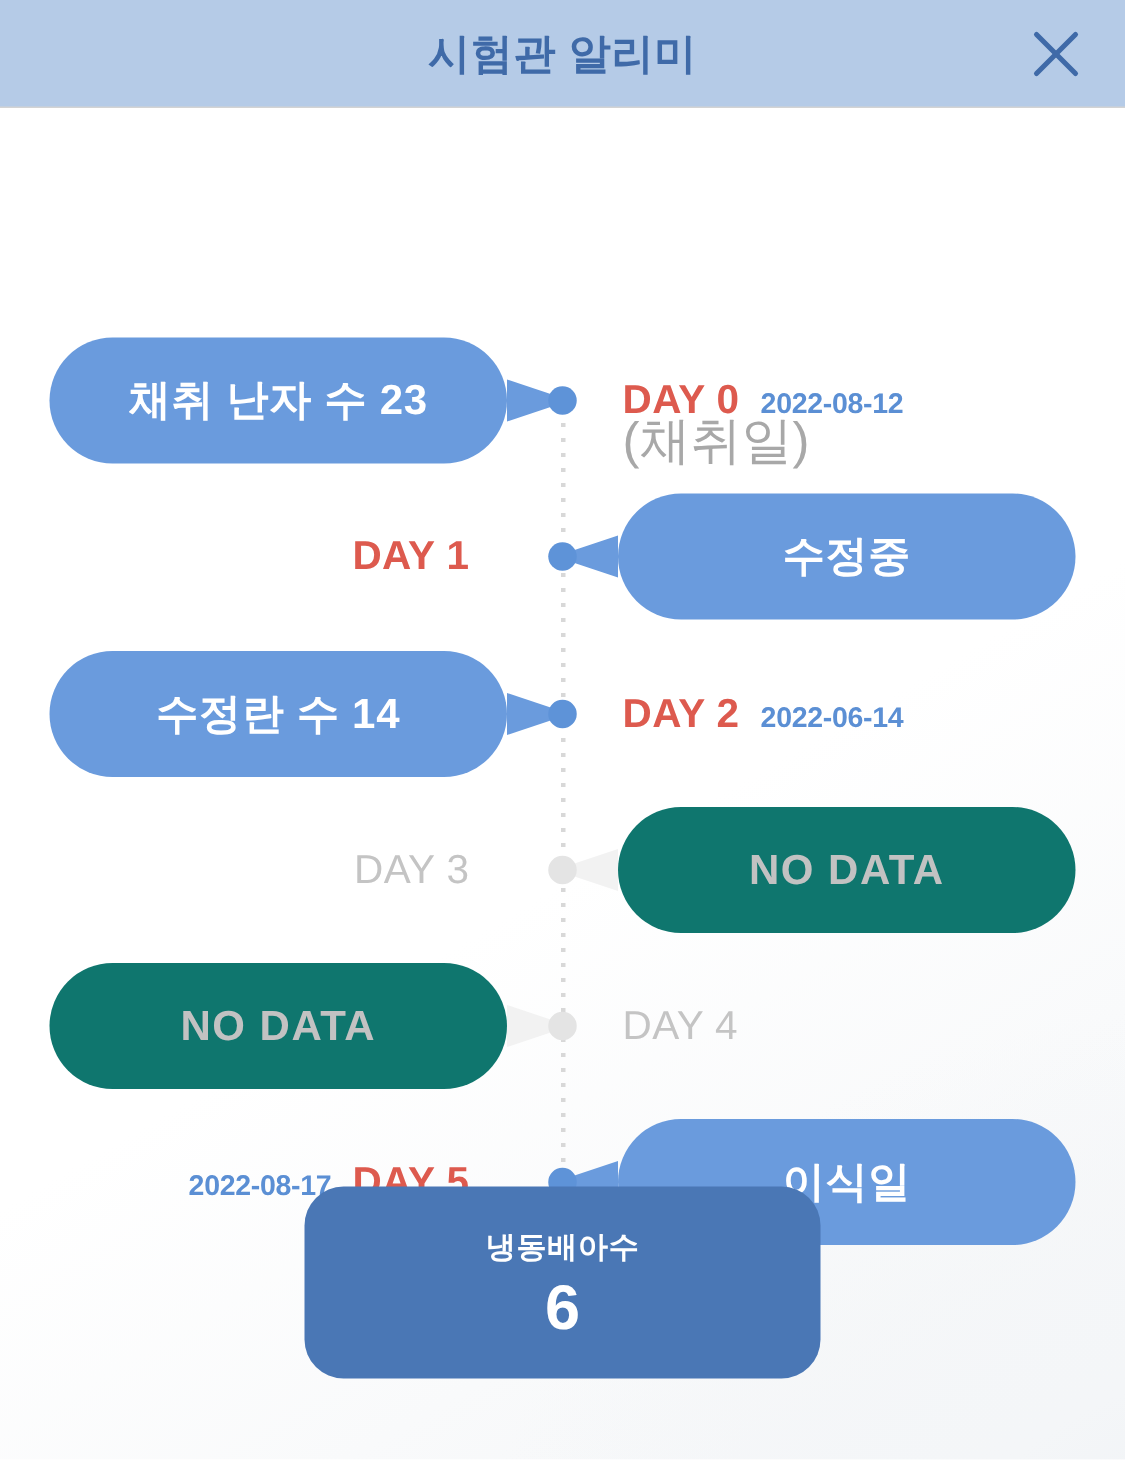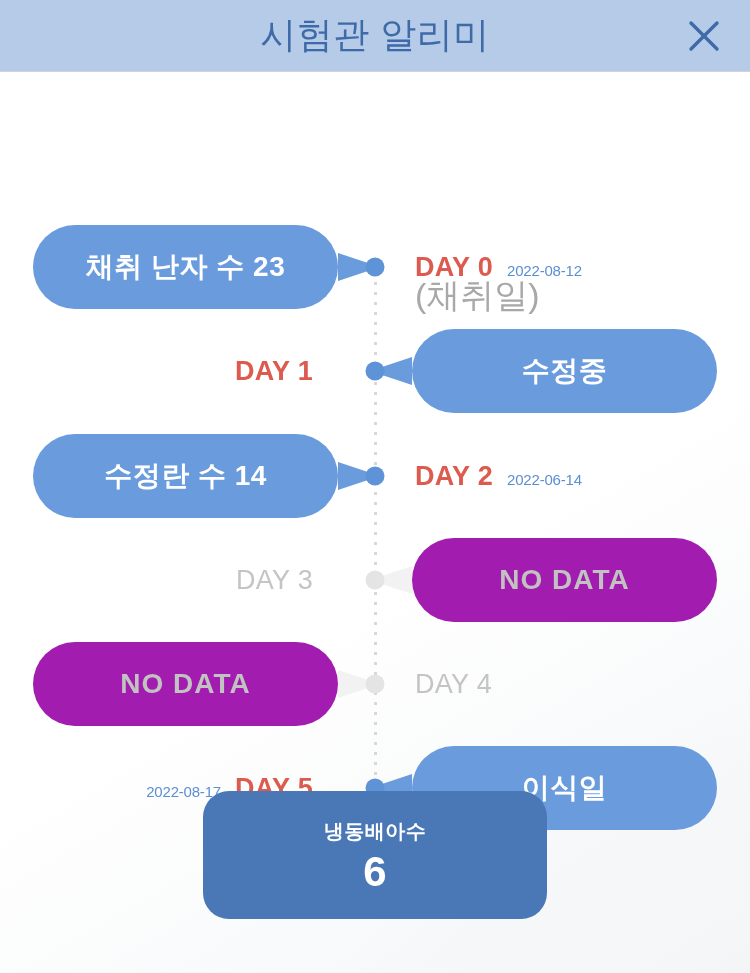--- a/index.html
+++ b/index.html
@@ -32,22 +32,22 @@
     position: relative;
     z-index: 3;
     height: 72px;
     background: #b5cbe7;
     border-bottom: 1px solid #d3d3d3;
     display: flex;
     align-items: center;
     justify-content: center;
   }
   .header-title {
-    font-size: 36px;
-    font-weight: normal;
+    font-size: 28px;
+    font-weight: bold;
     color: #3f6aa8;
     letter-spacing: 0.5px;
   }
   .close-button {
     position: absolute;
     right: 22px;
     top: 50%;
     transform: translateY(-50%);
     width: 48px;
     height: 48px;
@@ -117,22 +117,22 @@
 
   .day {
     font-size: 27px;
     font-weight: bold;
     color: #dd5a4e;
     letter-spacing: 0.3px;
   }
   .day.is-empty { color: #c4c4c4; font-weight: normal; }
 
   .date {
-    font-size: 15px;
-    font-weight: normal;
+    font-size: 19px;
+    font-weight: bold;
     color: #5b8fd4;
     letter-spacing: -0.2px;
   }
 
   .sublabel {
     position: absolute;
     top: 24px;
     left: 0;
     font-size: 34px;
     color: #a8a8a8;
@@ -150,21 +150,21 @@
     color: #ffffff;
     display: flex;
     align-items: center;
     justify-content: center;
     font-size: 28px;
     font-weight: bold;
     letter-spacing: 0.5px;
     z-index: 2;
   }
   .bubble.is-empty {
-    background: #a21caf;
+    background: #0f766e;
     color: #c2c2c2;
     font-weight: bold;
     letter-spacing: 1px;
   }
 
   .bubble.side-left  { left: 33px;  width: 305px; }
   .bubble.side-right { left: 412px; width: 305px; }
 
   
   .bubble::after {

